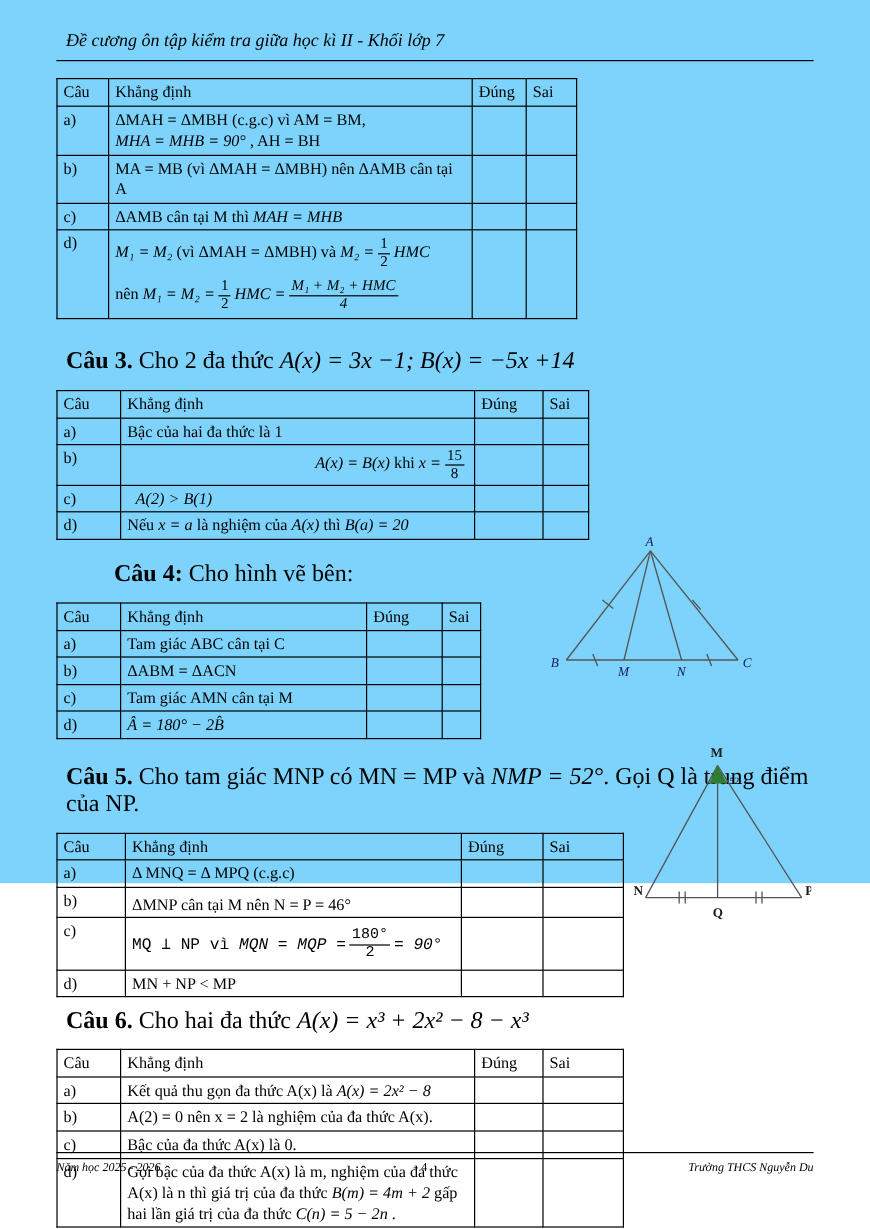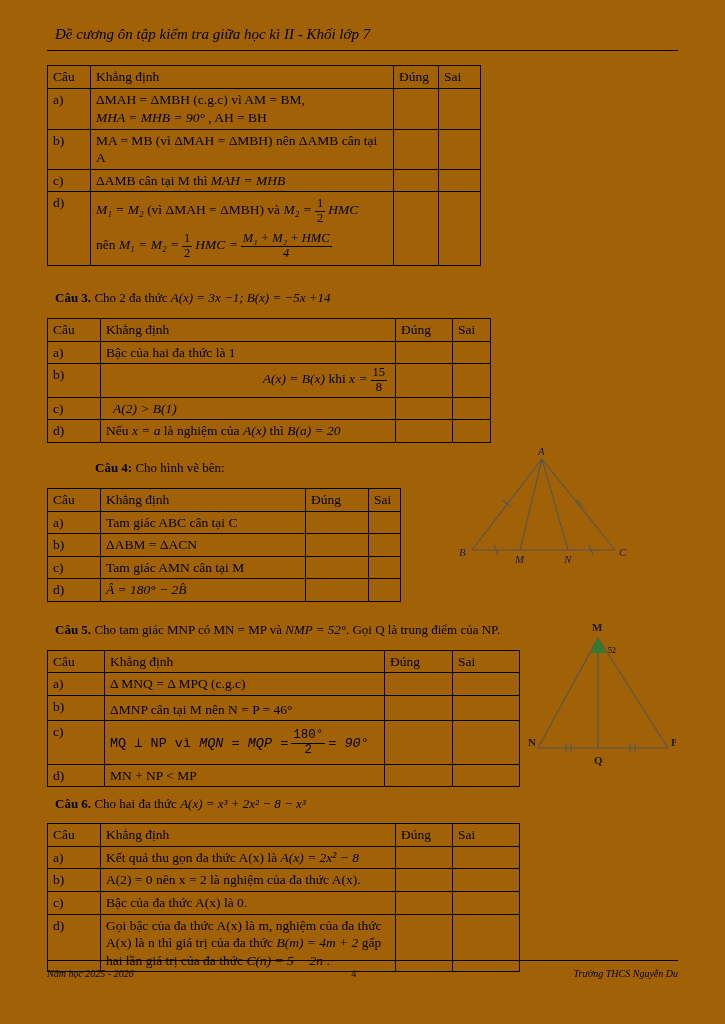--- a/index.html
+++ b/index.html
@@ -2,21 +2,21 @@
 <html><head>
 <meta charset="utf-8">
 <style>
   * { margin:0; padding:0; box-sizing:border-box; }
   html,body { background:#ffffff; }
   body {
     width:725px; height:1024px; overflow:hidden;
     font-family:"Liberation Serif","DejaVu Serif",serif;
     color:#000;
   }
-  .page { position:relative; width:725px; height:1024px; padding:26px 47px 0 47px; background:#a16207; }
+  .page { position:relative; width:725px; height:736px; padding:26px 47px 0 47px; background:#7dd3fc; }
 
   .doc-header {
     font-style:italic; font-size:15px; padding:0 0 7px 8px;
     border-bottom:1px solid #000; margin-bottom:14px;
   }
 
   table.qtable { border-collapse:collapse; font-size:13.5px; table-layout:fixed; }
   table.qtable th, table.qtable td {
     border:1px solid #000; padding:2px 5px; vertical-align:top; text-align:left;
     line-height:1.3; word-wrap:break-word;
@@ -25,21 +25,21 @@
   td.lbl { padding-left:7px; }
 
   .math { font-style:italic; }
   .frac {
     display:inline-flex; flex-direction:column; align-items:center;
     vertical-align:middle; line-height:1.1; margin:0 3px; font-size:12.5px;
   }
   .frac .num { border-bottom:1px solid #000; padding:0 2px; }
   .frac .den { padding:0 2px; }
 
-  .qline { font-size:13px; padding-left:8px; }
+  .qline { font-size:20px; padding-left:8px; }
   .qlabel { font-weight:bold; }
 
   .mt-t1 { margin-top:0; }
   .mt-q3 { margin-top:24px; }
   .mt-t2 { margin-top:12px; }
   .mt-q4 { margin-top:17px;margin-left:40px; }
   .mt-t3 { margin-top:12px; }
   .mt-q5 { margin-top:20px; }
   .mt-t4 { margin-top:12px; }
   .mt-q6 { margin-top:9px; }

